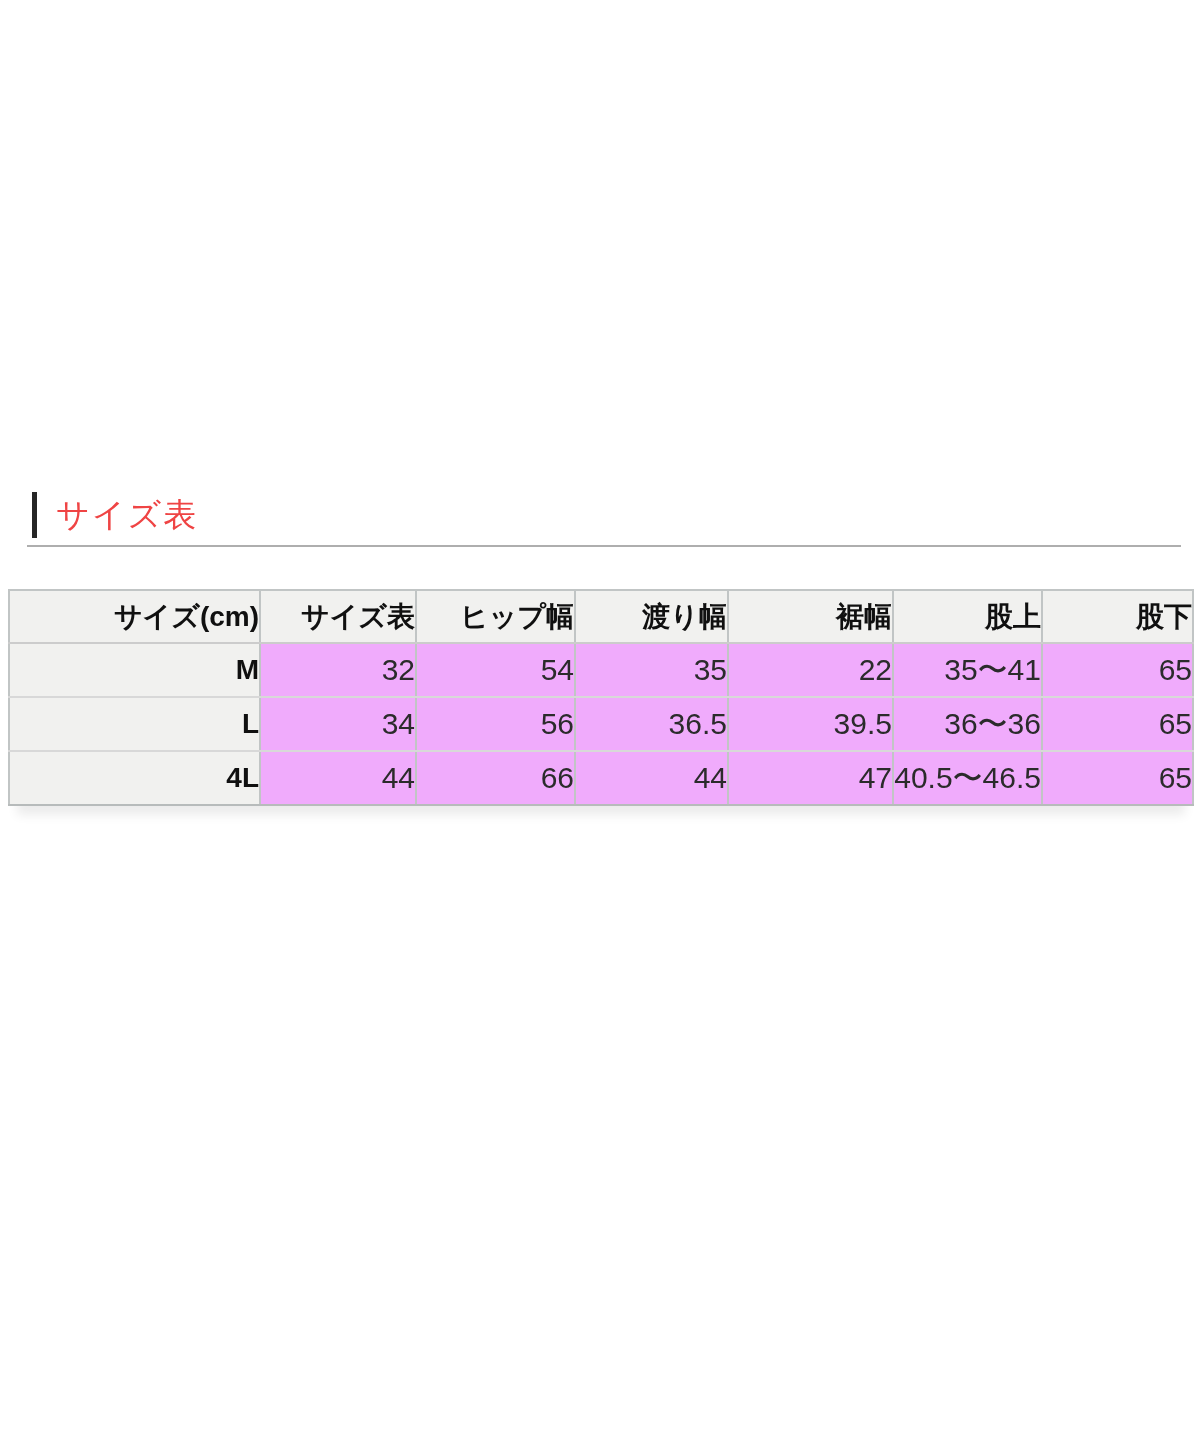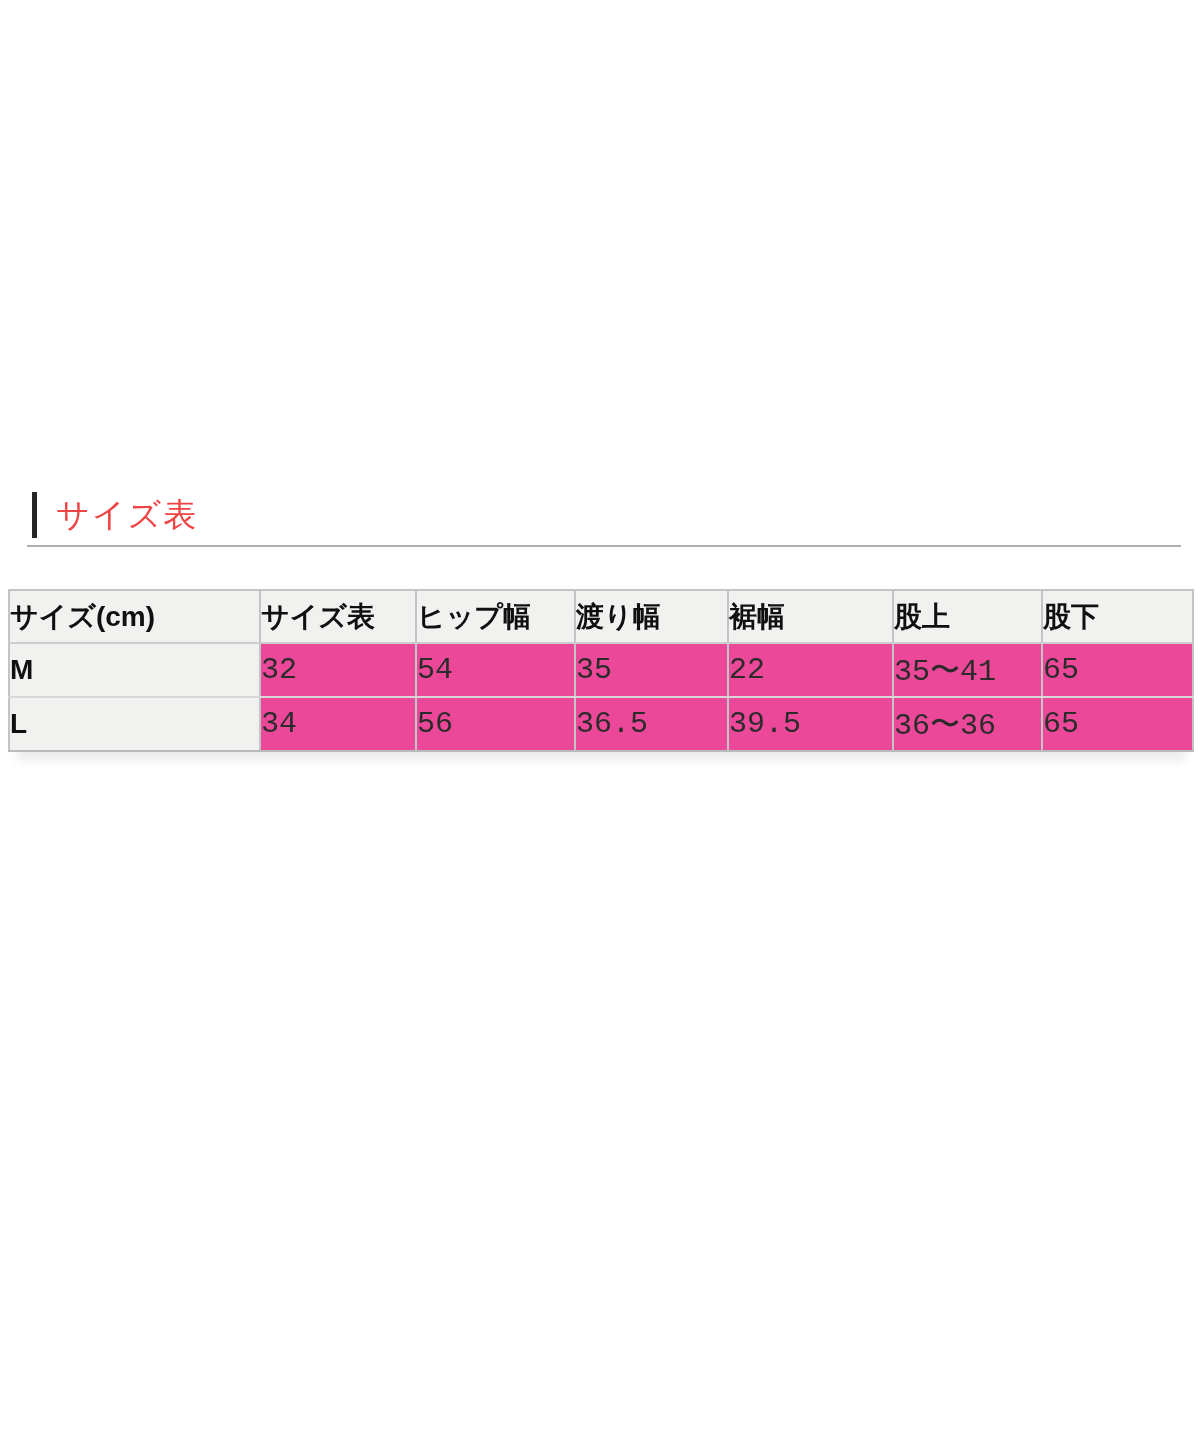--- a/index.html
+++ b/index.html
@@ -54,21 +54,21 @@
     width: 1184px;
     border-collapse: collapse;
     table-layout: fixed;
     box-shadow: 0 18px 10px -9px rgba(0, 0, 0, 0.08);
   }
   .size-table th, .size-table td {
     border-left: 2px solid #c1c5c5;
     border-right: 2px solid #c1c5c5;
     border-top: 2px solid #d8d8d8;
     border-bottom: 2px solid #d8d8d8;
-    text-align: left;
+    text-align: right;
     vertical-align: middle;
     padding: 0;
     white-space: nowrap;
     overflow: visible;
   }
   .size-table thead tr { height: 53px; }
   .size-table tbody tr { height: 54px; }
   .size-table thead th {
     background: #f1f1ef;
     font-size: 28px;
@@ -77,25 +77,24 @@
     border-top-color: #c1c5c5;
     border-bottom-color: #cccccc;
   }
   .size-table tbody th.size-cell {
     background: #f1f1ef;
     font-size: 28px;
     font-weight: 700;
     color: #101010;
   }
   .size-table tbody td {
-    background: #ec4899;
+    background: #f0abfc;
     font-size: 30px;
     font-weight: 400;
     color: #2b2b2b;
-    font-family: Liberation Mono, monospace;
   }
   .size-table tbody tr:last-child th,
   .size-table tbody tr:last-child td {
     border-bottom-color: #b7bbbb;
   }
 </style>
 </head>
 <body>
 
 <div class="page">
@@ -140,16 +139,25 @@
       </tr>
       <tr>
         <th class="size-cell">L</th>
         <td>34</td>
         <td>56</td>
         <td>36.5</td>
         <td>39.5</td>
         <td>36〜36</td>
         <td>65</td>
       </tr>
+      <tr>
+        <th class="size-cell">4L</th>
+        <td>44</td>
+        <td>66</td>
+        <td>44</td>
+        <td>47</td>
+        <td>40.5〜46.5</td>
+        <td>65</td>
+      </tr>
     </tbody>
   </table>
 
 </div>
 
 </body></html>

